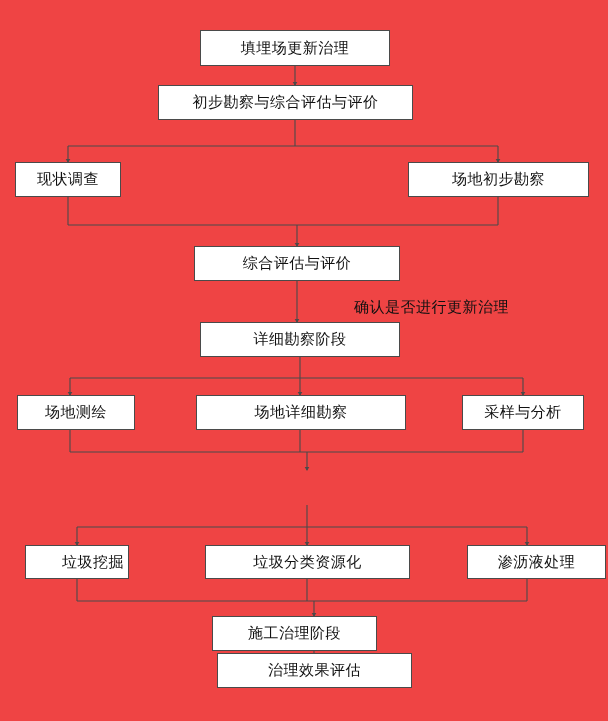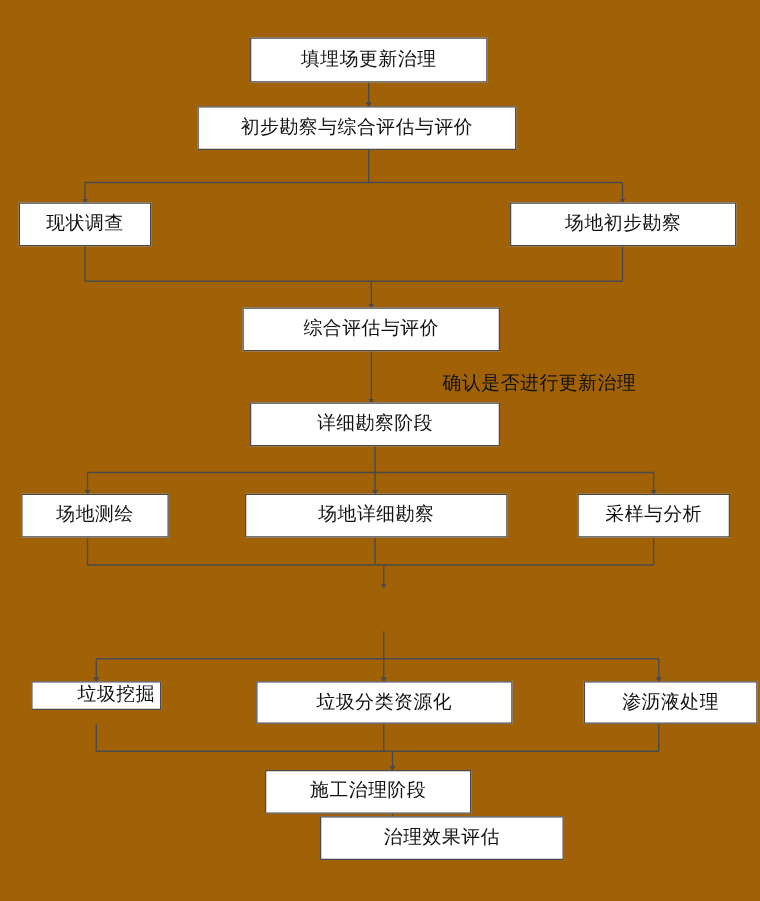--- a/index.html
+++ b/index.html
@@ -4,21 +4,21 @@
 <style>
   html, body {
     margin: 0;
     padding: 0;
     background: #ffffff;
   }
   #canvas {
     position: relative;
     width: 608px;
     height: 721px;
-    background: #a16207;
+    background: #ef4444;
     font-family: "Liberation Serif", "DejaVu Serif", serif;
     overflow: hidden;
   }
   #connectors {
     position: absolute;
     left: 0;
     top: 0;
     width: 608px;
     height: 721px;
   }
@@ -104,21 +104,21 @@
 
   <div class="node" style="left:200px;top:30px;width:190px;height:36px;">填埋场更新治理</div>
   <div class="node" style="left:158px;top:85px;width:255px;height:35px;">初步勘察与综合评估与评价</div>
   <div class="node" style="left:15px;top:162px;width:106px;height:35px;">现状调查</div>
   <div class="node" style="left:194px;top:246px;width:206px;height:35px;">综合评估与评价</div>
   <div class="node" style="left:408px;top:162px;width:181px;height:35px;">场地初步勘察</div>
   <div class="node" style="left:200px;top:322px;width:200px;height:35px;">详细勘察阶段</div>
   <div class="node" style="left:17px;top:395px;width:118px;height:35px;">场地测绘</div>
   <div class="node" style="left:196px;top:395px;width:210px;height:35px;text-align:center;">场地详细勘察</div>
   <div class="node" style="left:462px;top:395px;width:122px;height:35px;">采样与分析</div>
-  <div class="node" style="left:25px;top:545px;width:104px;height:23px;padding-left:32px;">垃圾挖掘</div>
+  <div class="node" style="left:25px;top:545px;width:104px;height:34px;padding-left:32px;">垃圾挖掘</div>
   <div class="node" style="left:205px;top:545px;width:205px;height:34px;">垃圾分类资源化</div>
   <div class="node" style="left:467px;top:545px;width:139px;height:34px;">渗沥液处理</div>
   <div class="node" style="left:212px;top:616px;width:165px;height:35px;">施工治理阶段</div>
-  <div class="node" style="left:217px;top:653px;width:195px;height:35px;margin-left:39px;">治理效果评估</div>
+  <div class="node" style="left:217px;top:653px;width:195px;height:35px;">治理效果评估</div>
 
   <div class="annotation" style="left:354px;top:300px;">确认是否进行更新治理</div>
 
 </div>
 
 </body></html>

